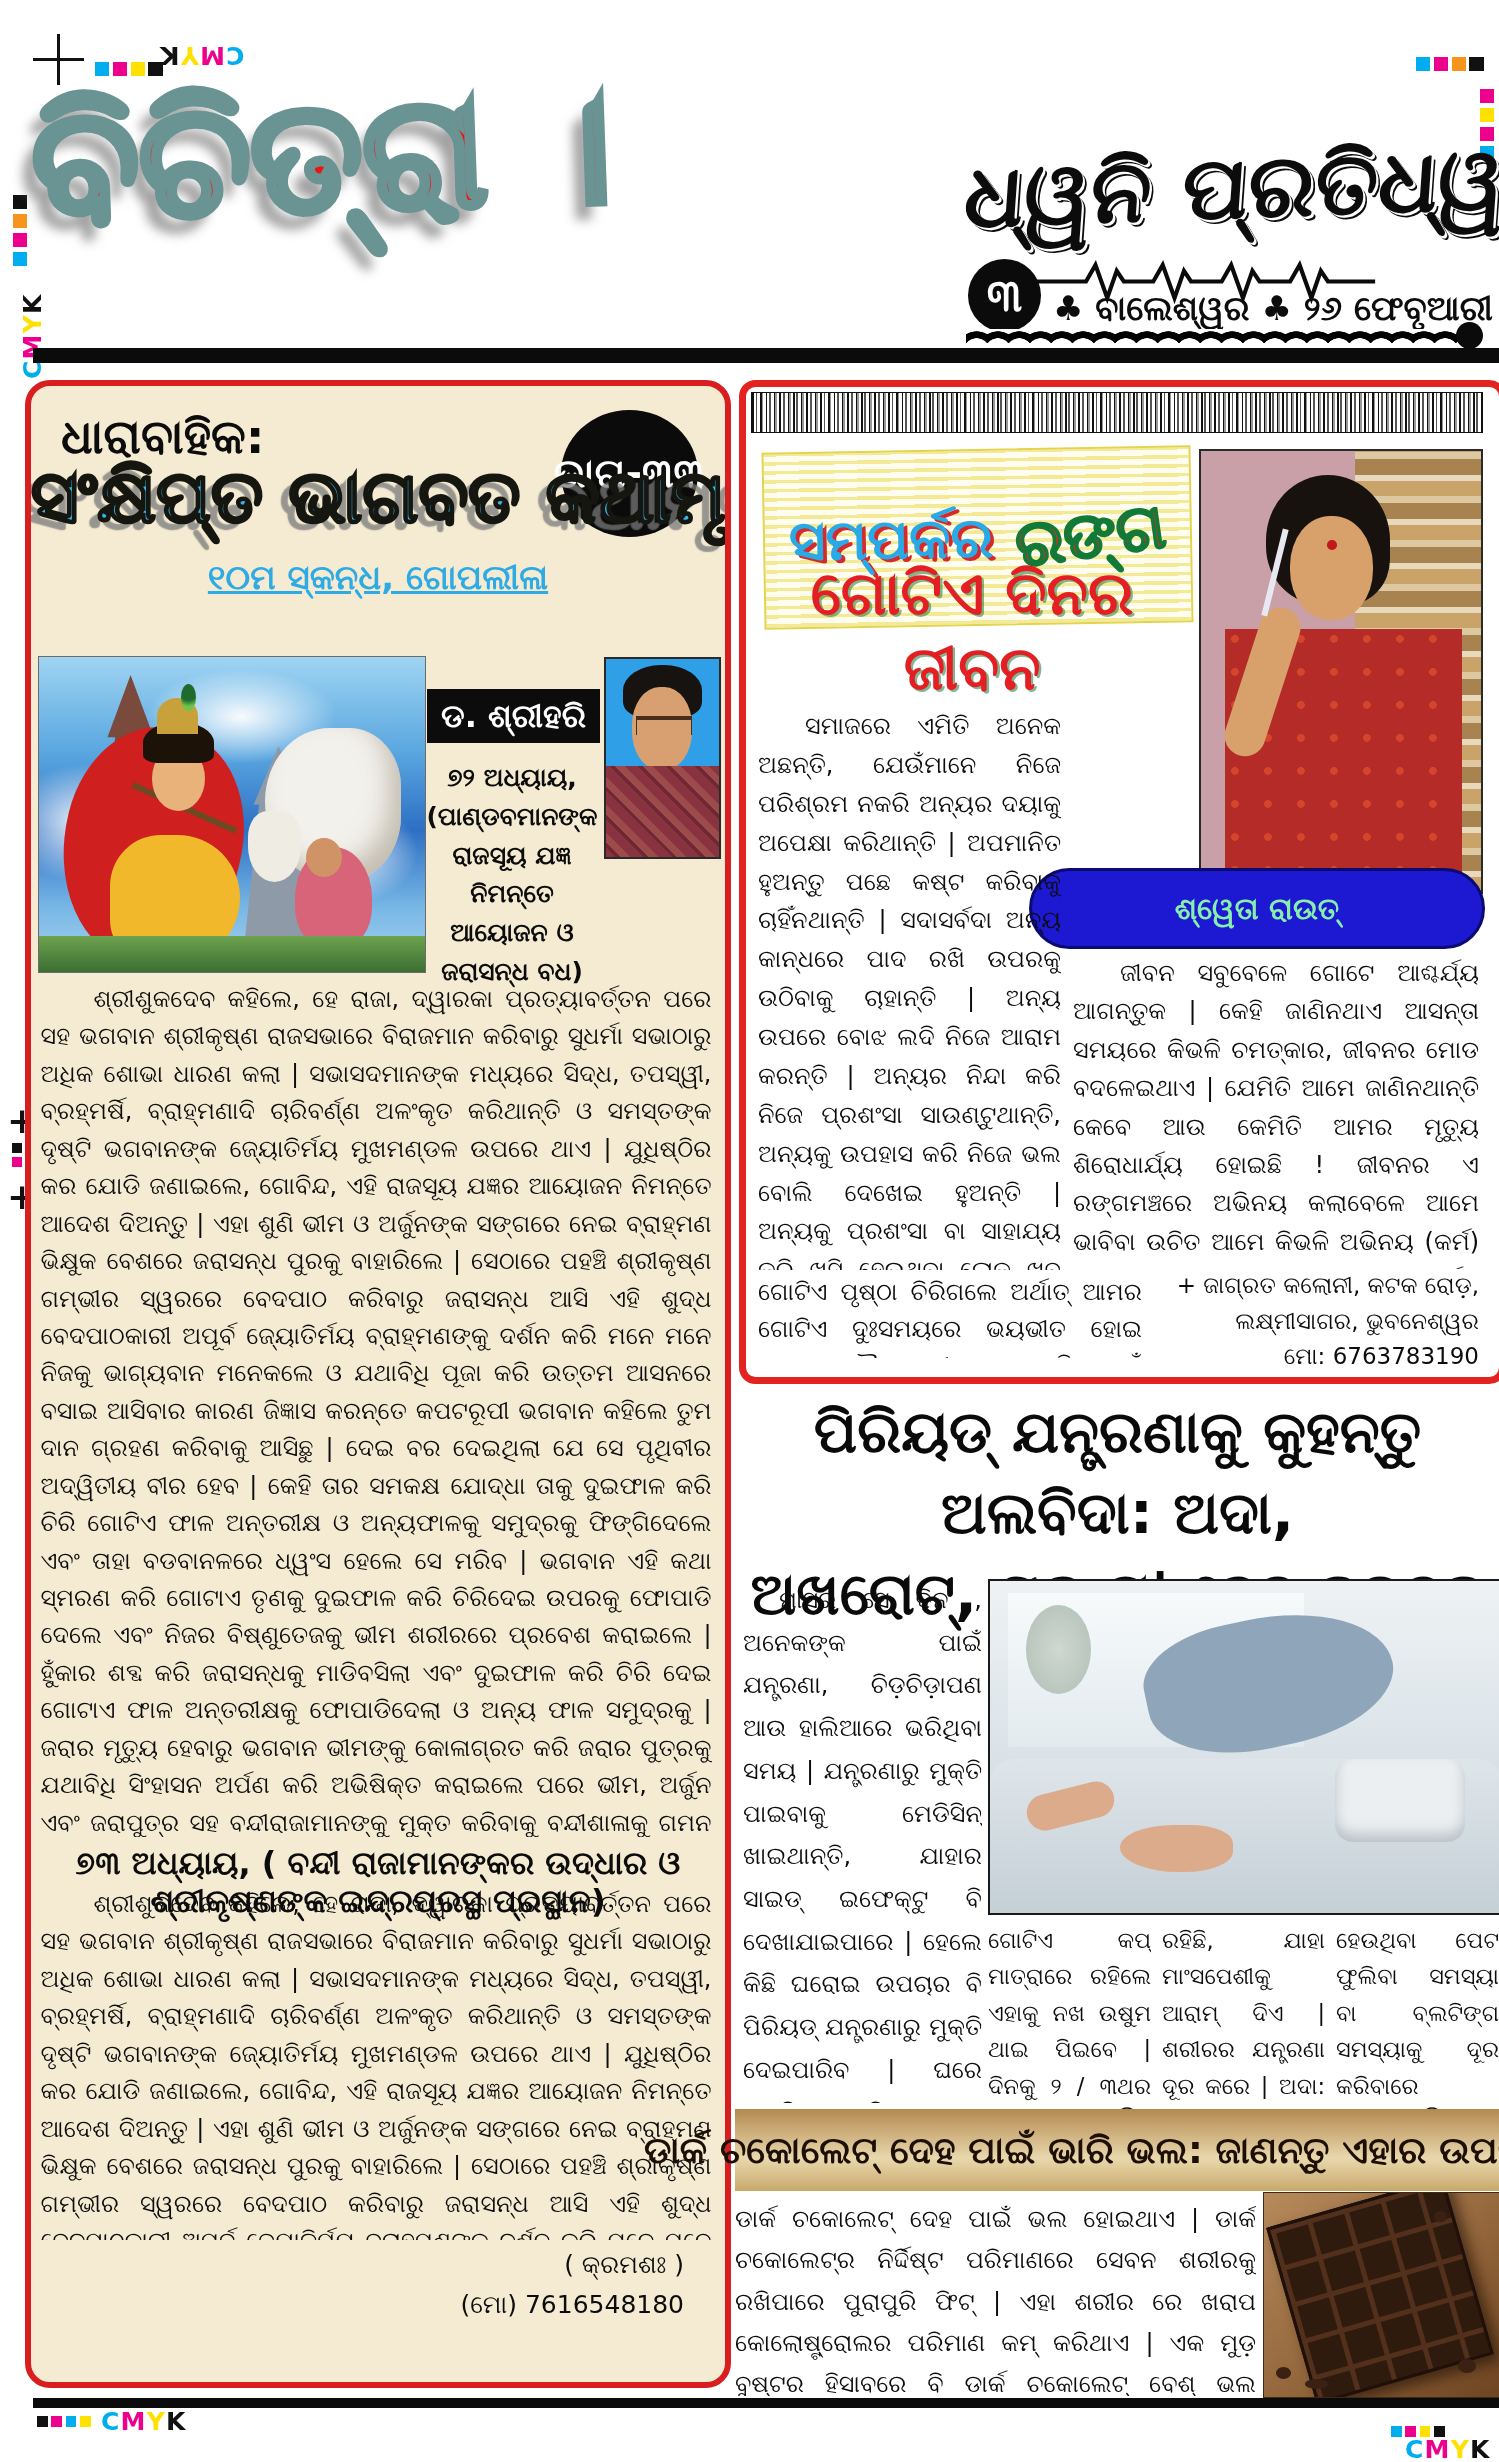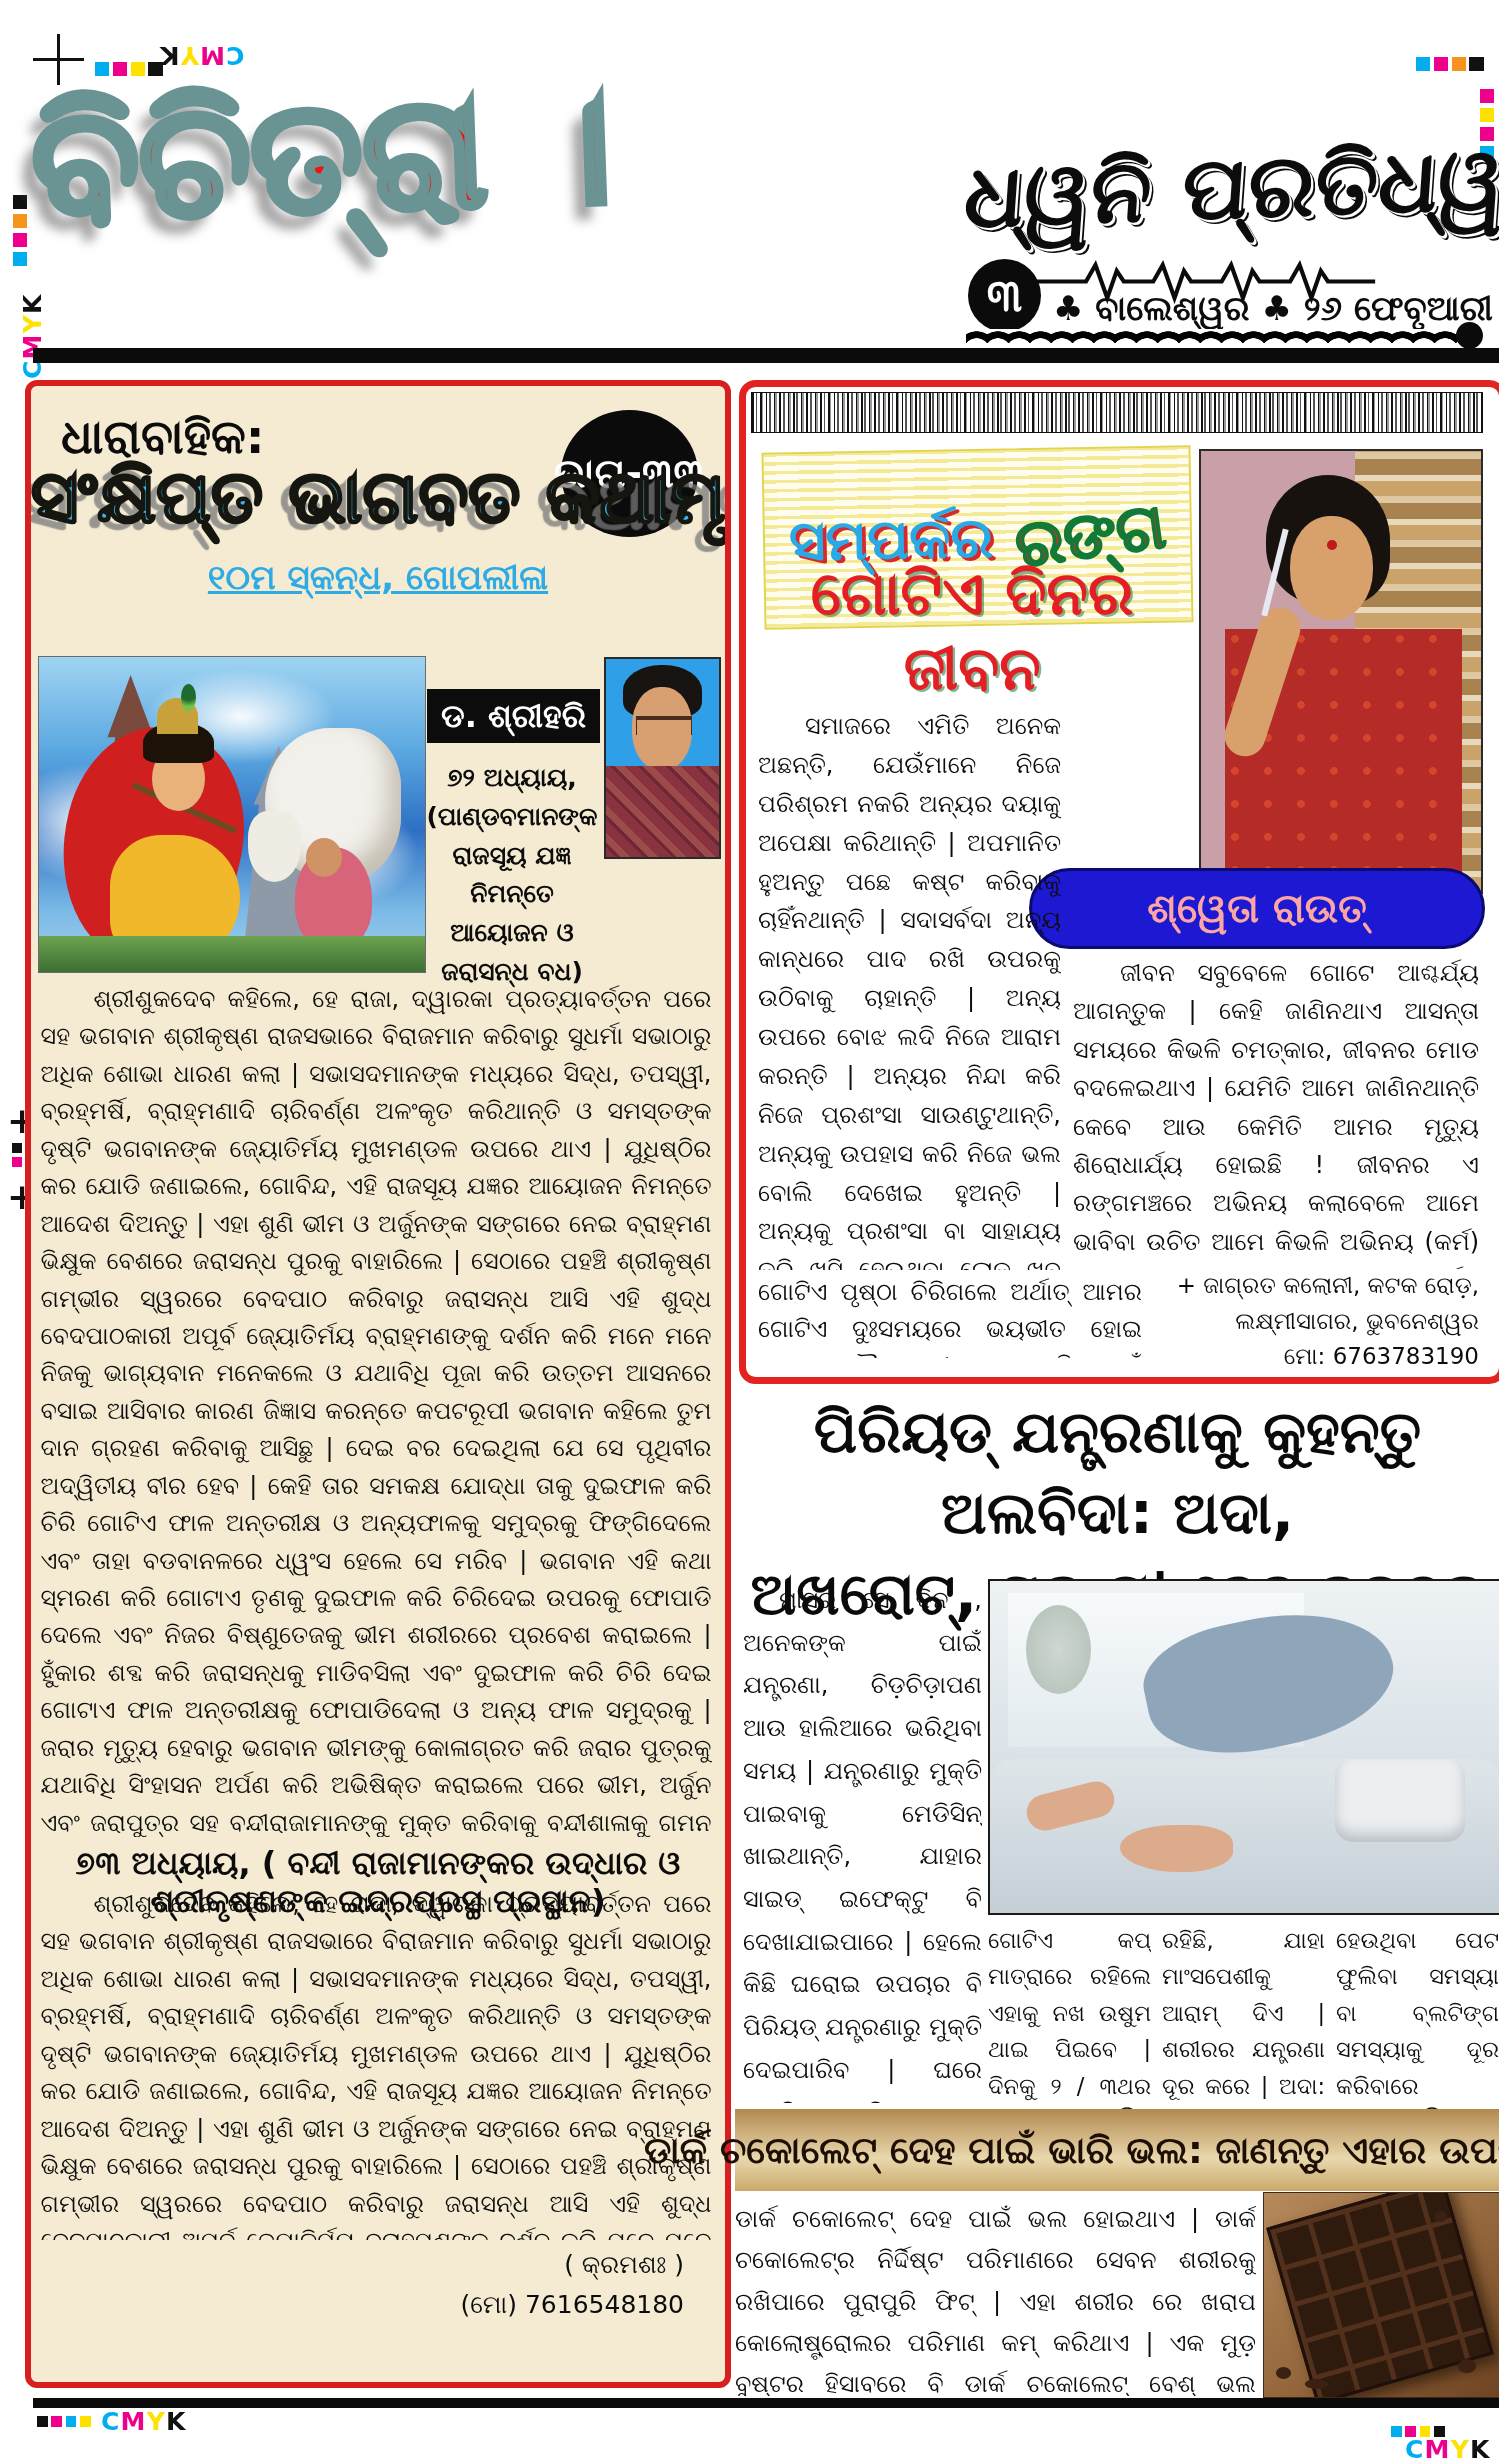--- a/index.html
+++ b/index.html
@@ -34,21 +34,21 @@
   .dateline{left:1053px;top:288px;width:447px;font-size:34px;font-weight:bold;white-space:nowrap;color:#0c0c0c;}
   .scallops{left:966px;top:329px;width:493px;height:19px;
     background-image:radial-gradient(circle at 50% 118%, #ffffff 52%, #000 54% 80%, #ffffff 82%);
     background-size:21.3px 19px;background-repeat:repeat-x;}
   .scallop-dot{left:1456px;top:322px;width:27px;height:27px;border-radius:50%;background:#0b0b0b;}
   .topbar{left:33px;top:348px;width:1467px;height:15.4px;background:#0b0b0b;}
   .bottombar{left:33px;top:2398px;width:1467px;height:9.5px;background:#0b0b0b;}
 
   
   .serial-box{left:25px;top:380px;width:694px;height:1996px;background:#f4ebd2;
-    border:6px solid #d81e1e;border-radius:12px;overflow:hidden;}
+    border:6px solid #d81e1e;border-radius:25px;overflow:hidden;}
   .kicker{left:30px;top:22.5px;font-size:47px;font-weight:bold;color:#0c0c0c;}
   .part-badge{right:27px;top:24px;width:137px;height:127px;border-radius:50%;background:#0b0b0b;color:#fff;
     display:flex;align-items:center;justify-content:center;font-size:40px;font-weight:bold;}
   .serial-title{left:0;top:68px;width:100%;text-align:center;font-size:73px;font-weight:bold;color:#35b6ed;
     -webkit-text-stroke:2.4px #15160f;white-space:nowrap;text-shadow:-9.5px 7.1px 1.2px rgba(120,120,120,.75);}
   .serial-subtitle{left:0;top:171px;width:100%;text-align:center;font-size:34px;font-weight:bold;color:#2eaae4;
     text-decoration:underline;}
   .krishna{left:7.1px;top:270px;width:386px;height:315px;overflow:hidden;border:1.2px solid #6b6b6b;
     background:linear-gradient(180deg,#9fd4f2 0%,#5aa7e0 30%,#2d6fc4 55%,#79b8e6 80%,#a8d4ee 100%);}
   .cloud{position:absolute;background:radial-gradient(closest-side,rgba(255,255,255,.95),rgba(255,255,255,0));border-radius:50%;}
@@ -97,21 +97,21 @@
   .books{position:absolute;right:0;top:0;width:45%;height:100%;
     background:repeating-linear-gradient(0deg,#caa36a 0 15.4px,#e8d9bd 15.4px 21.3px,#a9834f 21.3px 37px,#ddc8a2 37px 44px);}
   .cp-hair{position:absolute;left:65px;top:24px;width:124px;height:130px;background:#17120e;border-radius:50% 50% 35% 45%;}
   .cp-face{position:absolute;left:89px;top:65px;width:83px;height:104px;background:#d8a06a;border-radius:48%;}
   .cp-bindi{position:absolute;left:126px;top:89px;width:9.5px;height:9.5px;background:#c01a1a;border-radius:50%;}
   .cp-saree{position:absolute;left:24px;top:178px;width:237px;height:264px;
     background:radial-gradient(circle at 30% 30%,#d4452c 0 3.6px,transparent 4.1px) 0 0/33px 33px,#b42b28;}
   .cp-arm{position:absolute;left:41px;top:154px;width:41px;height:154px;background:#d8a06a;border-radius:24px;transform:rotate(18deg);}
   .cp-pen{position:absolute;left:71px;top:77px;width:6px;height:89px;background:#e8e8f2;transform:rotate(14deg);}
   .name-banner{left:283px;top:481px;width:450px;height:75px;border-radius:41px;background:#1d18d2;border:3px solid #0a0a70;
-    display:flex;align-items:center;justify-content:center;color:#fca5a5;font-size:40px;font-weight:bold;}
+    display:flex;align-items:center;justify-content:center;color:#86efac;font-size:30px;font-weight:bold;}
   .life-col1{left:12px;top:320px;width:303px;height:563px;font-size:24px;line-height:1.62;text-align:justify;overflow:hidden;text-indent:47px;color:#0d0d0d;}
   .life-col2{left:327px;top:567px;width:406px;height:315px;font-size:24px;line-height:1.6;text-align:justify;overflow:hidden;text-indent:47px;color:#0d0d0d;}
   .life-closing{left:12px;top:887px;width:384px;height:84px;font-size:24px;line-height:1.55;text-align:justify;overflow:hidden;color:#0d0d0d;}
   .life-signature{left:391px;top:881px;width:342px;text-align:right;font-size:23px;line-height:1.55;color:#0d0d0d;}
 
   
   .period-headline{left:735px;top:1392px;width:765px;text-align:center;font-size:58px;font-weight:900;line-height:1.4;color:#0a0a0a;}
   .period-col1{left:743px;top:1579px;width:239px;height:524px;font-size:24px;line-height:1.78;text-align:justify;overflow:hidden;text-indent:36px;color:#0d0d0d;}
   .period-photo{left:988px;top:1579px;width:511px;height:332px;overflow:hidden;border:2.4px solid #1a1a1a;
     background:linear-gradient(180deg,#eef2f4 0%,#dde5ea 45%,#c9d4da 100%);}

